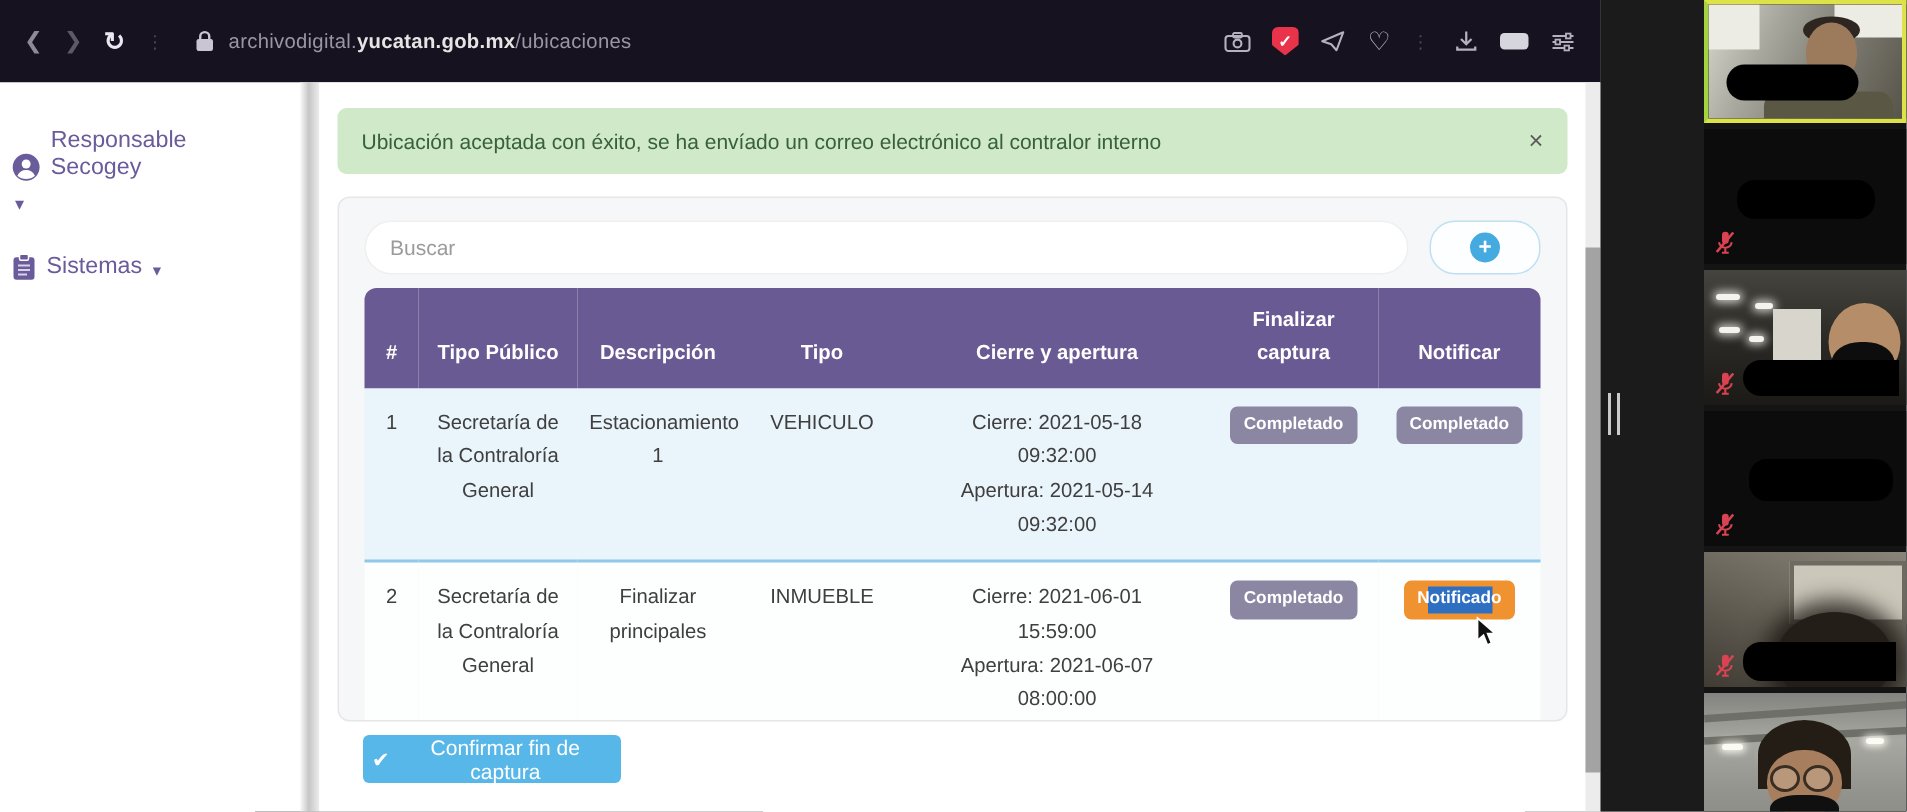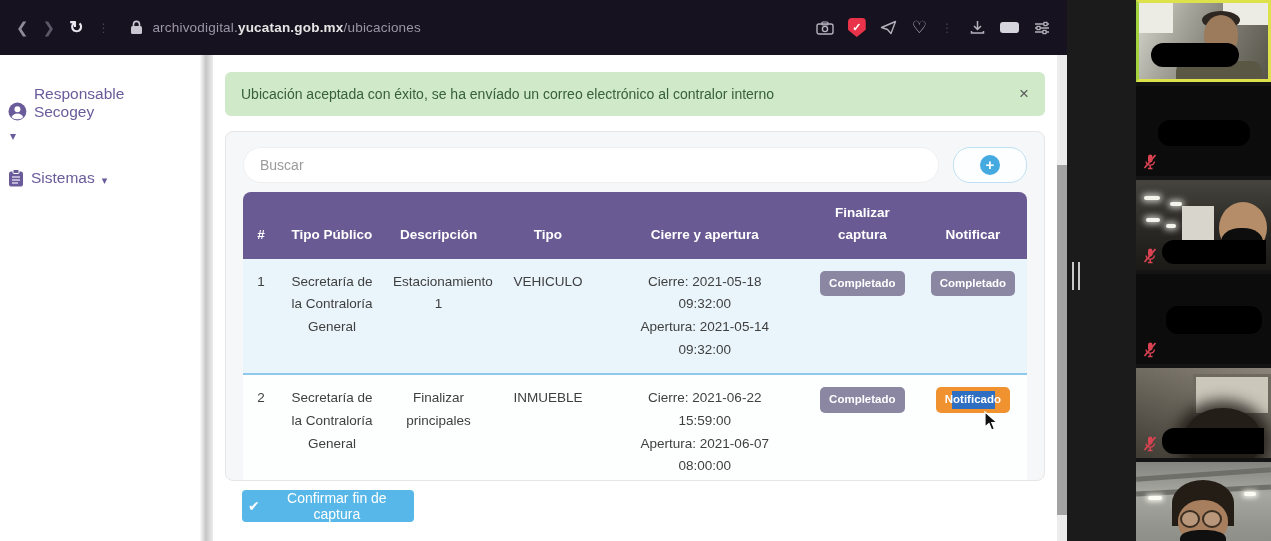--- a/index.html
+++ b/index.html
@@ -250,21 +250,21 @@
               <td>
                 <span class="badge gray">Completado</span>
               </td>
             </tr>
             <tr class="row-2">
               <td>2</td>
               <td>Secretaría de la Contraloría General</td>
               <td>Finalizar principales</td>
               <td>INMUEBLE</td>
               <td>
-                <span class="dl">Cierre: 2021-06-22</span>
+                <span class="dl">Cierre: 2021-06-01</span>
                 <span class="dl">15:59:00</span>
                 <span class="dl">Apertura: 2021-06-07</span>
                 <span class="dl">08:00:00</span>
               </td>
               <td>
                 <span class="badge gray">Completado</span>
               </td>
               <td>
                 <span class="badge orange">
                   <span class="sel-overlay"></span>

